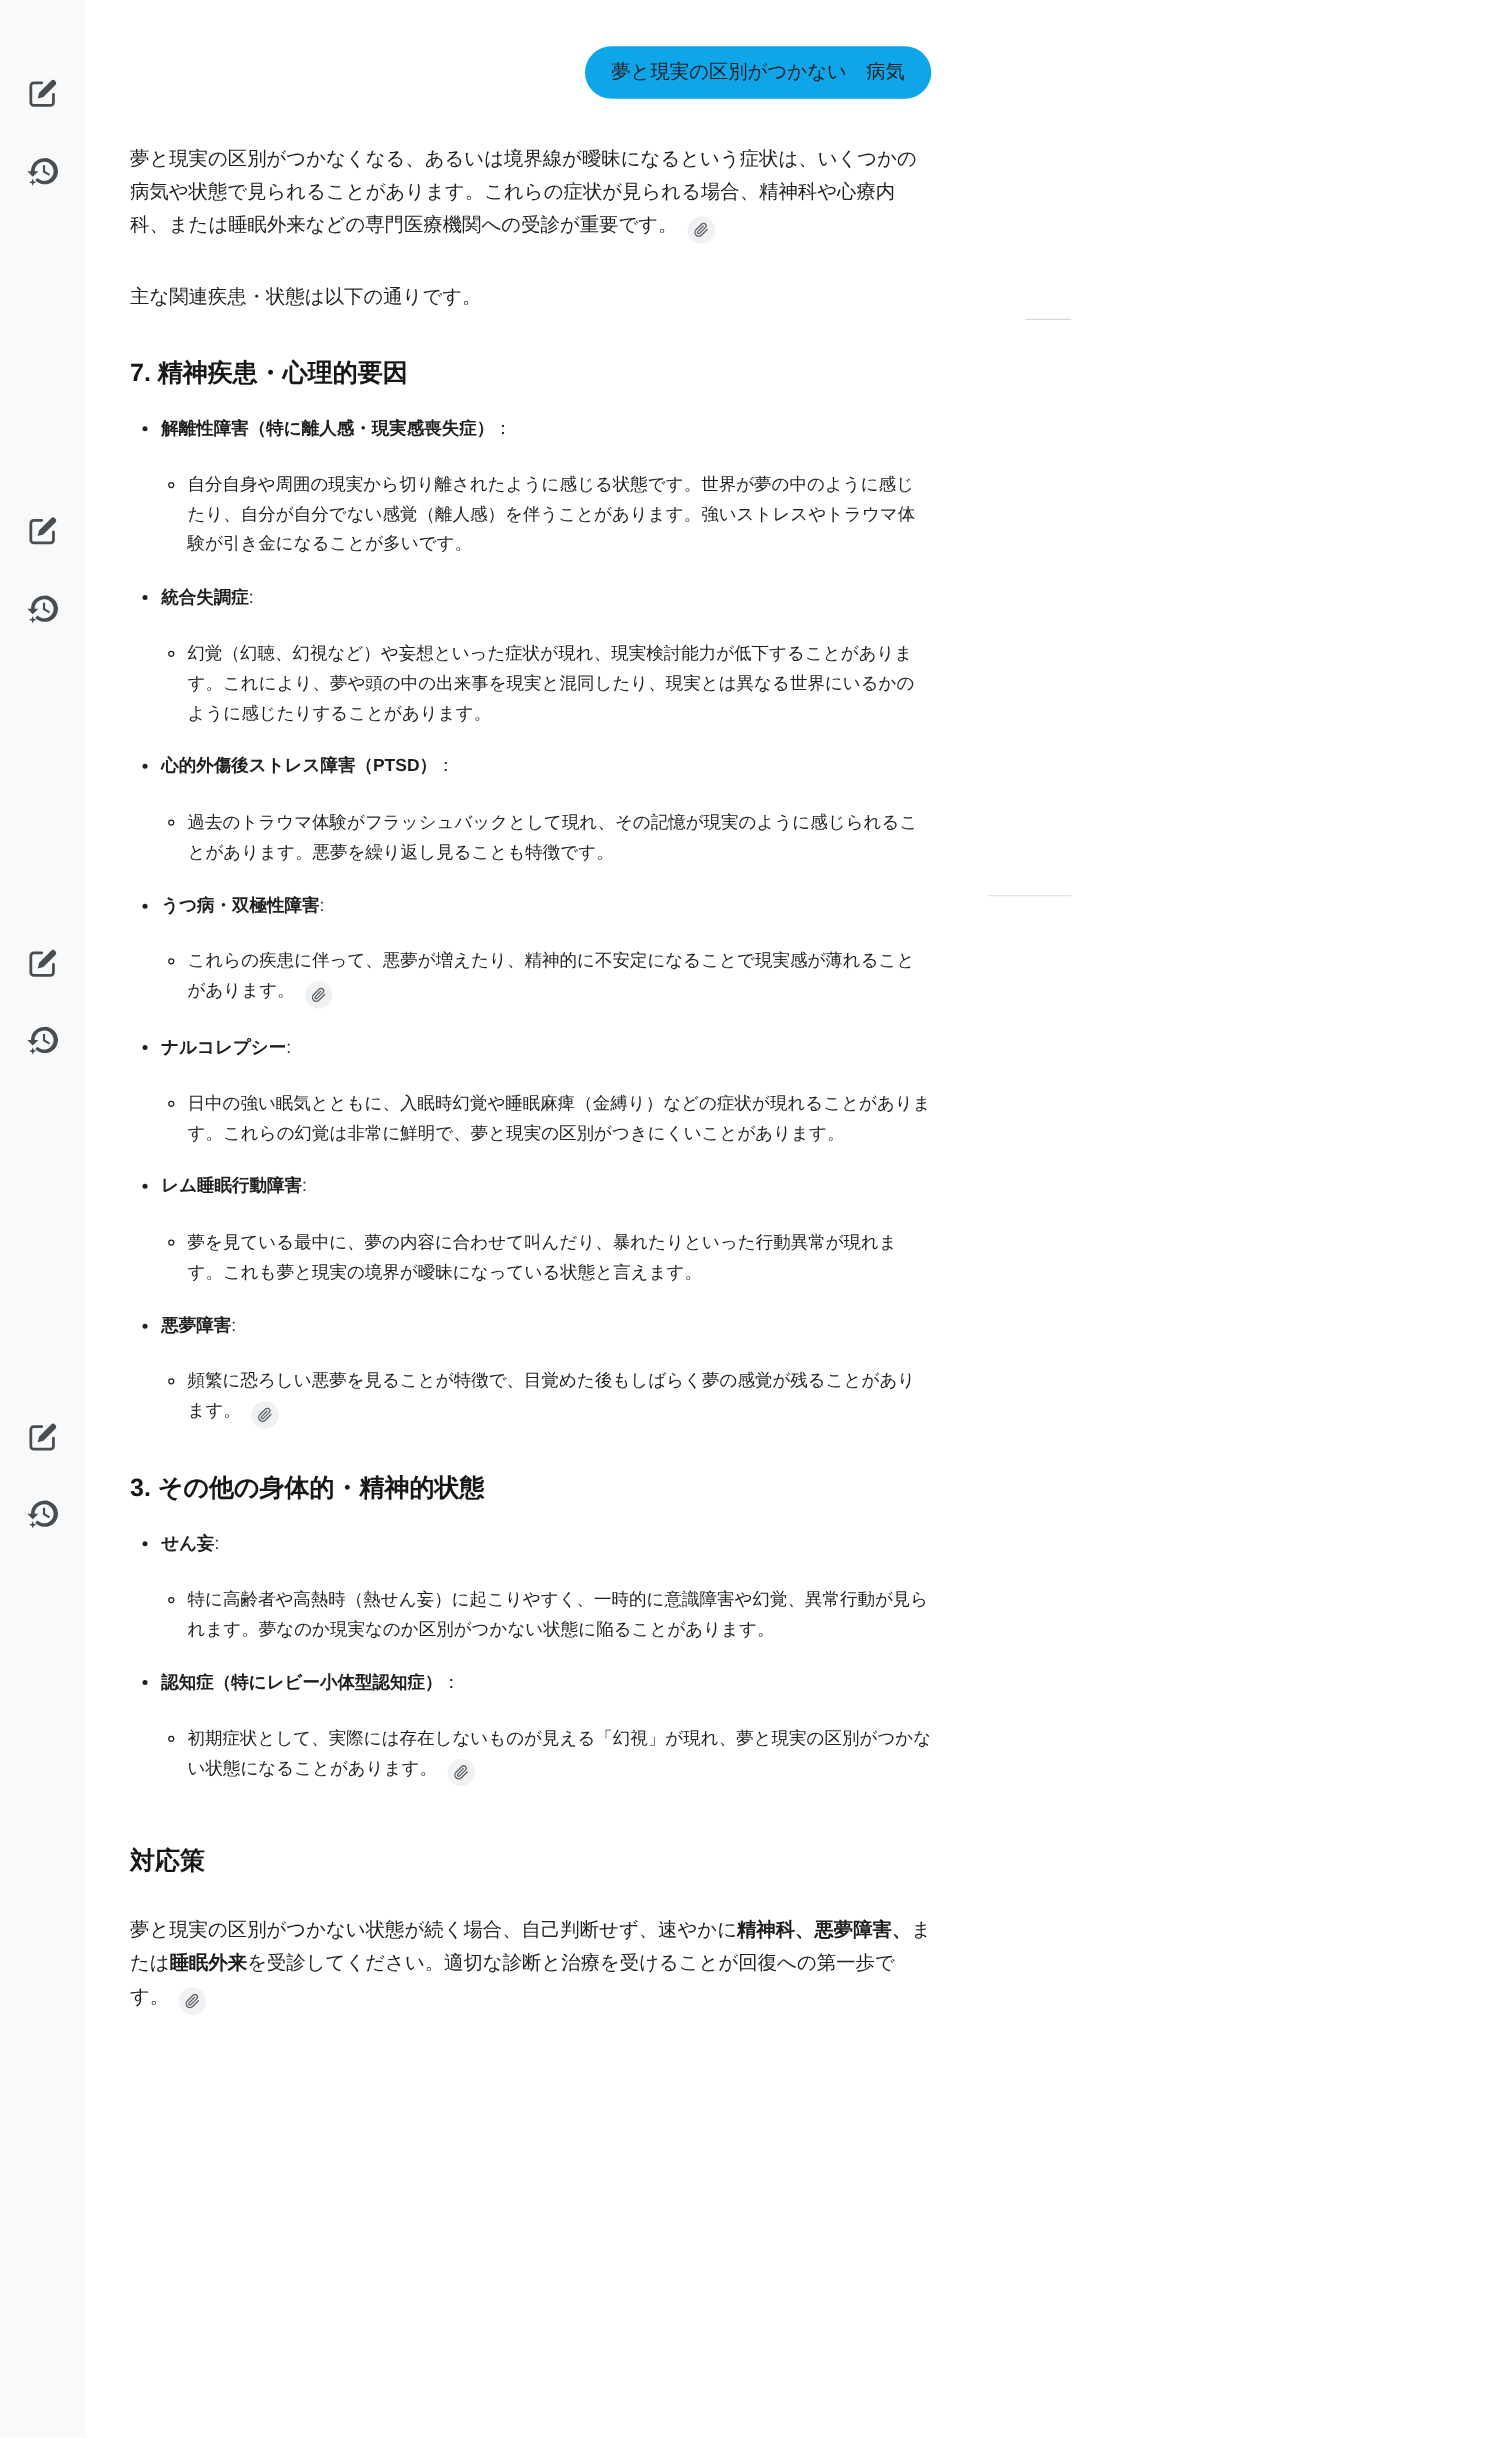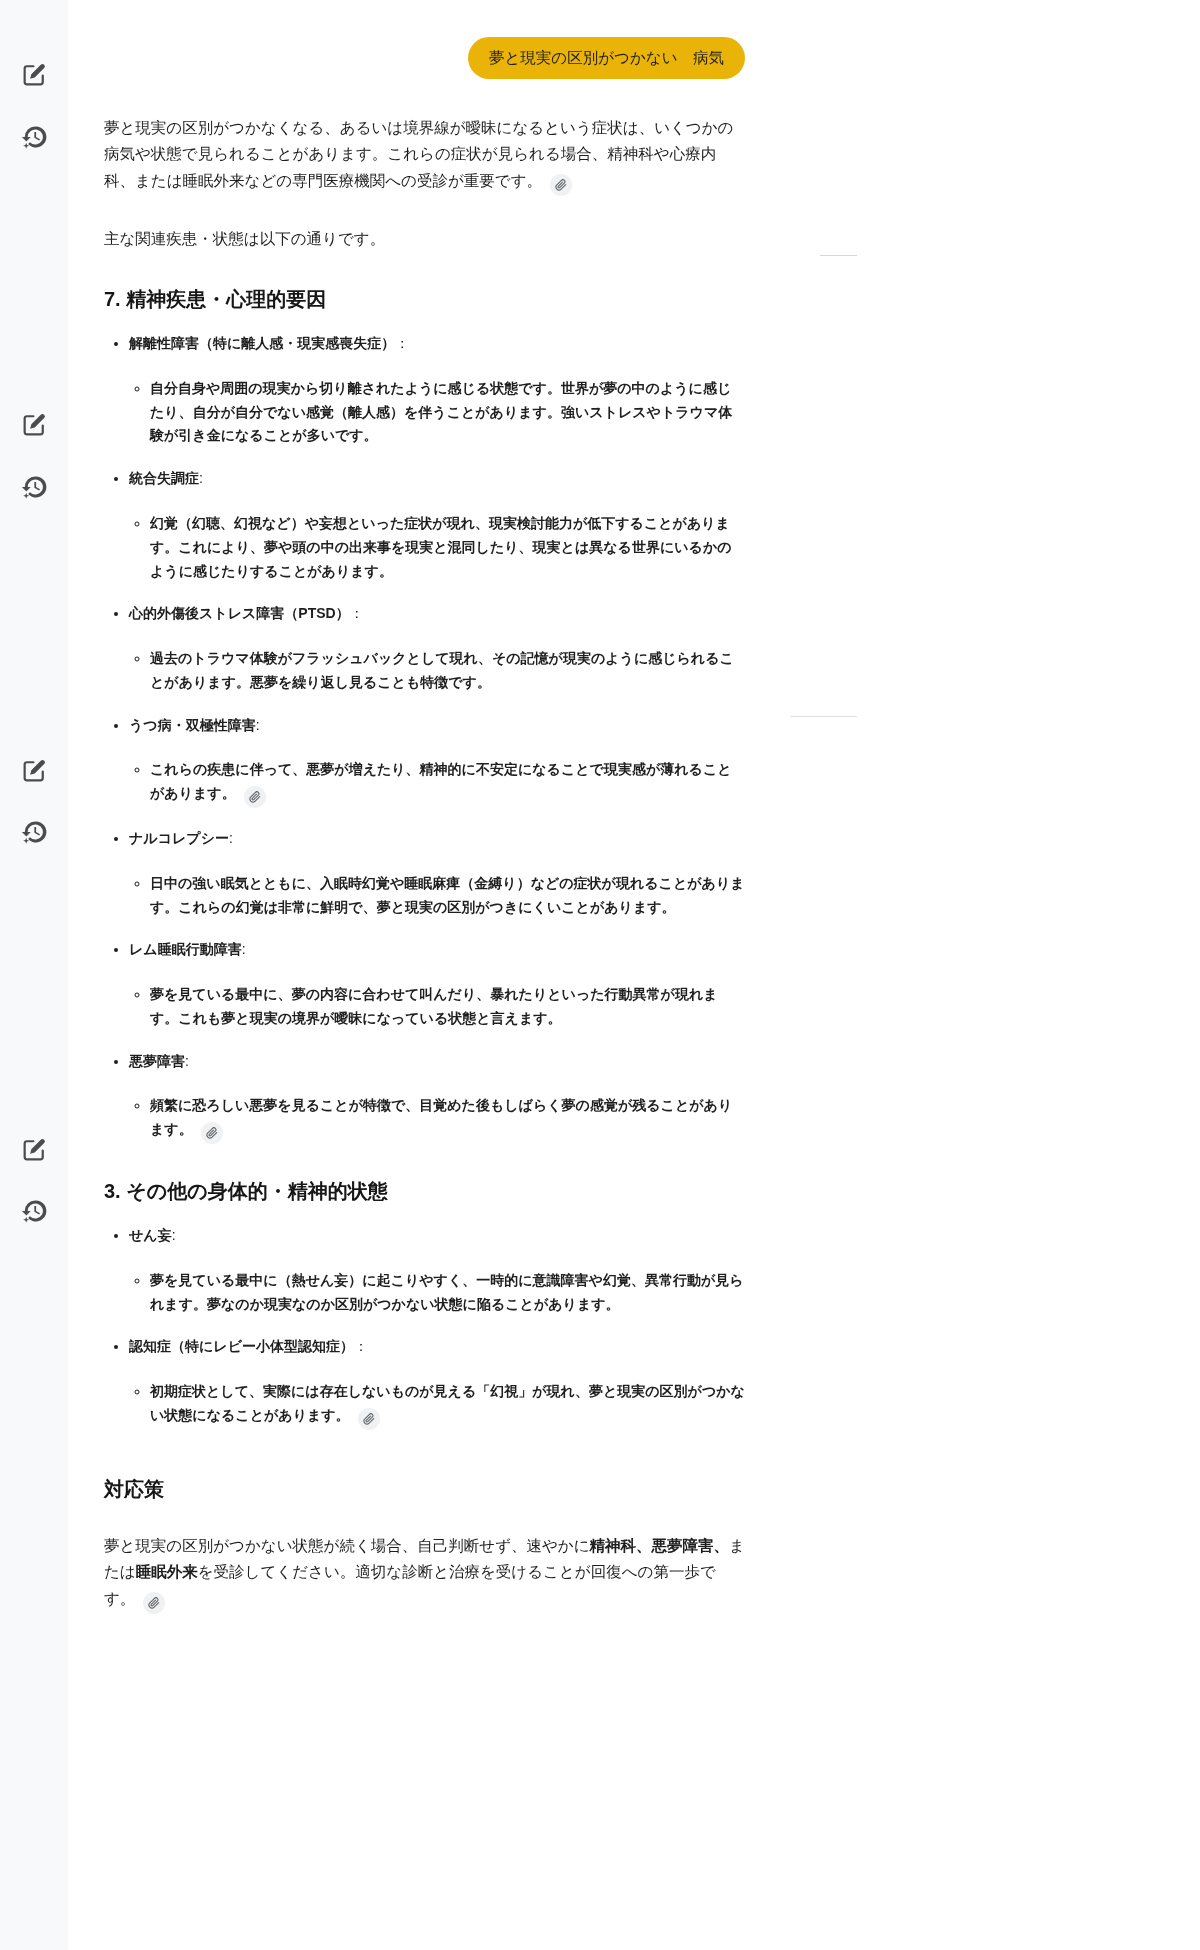--- a/index.html
+++ b/index.html
@@ -21,35 +21,35 @@
   .ib1{top:61px} .ib2{top:123px}
   .ib3{top:411px} .ib4{top:473px}
   .ib5{top:757px} .ib6{top:818px}
   .ib7{top:1136px} .ib8{top:1197px}
 
   
   .main { position:absolute; left:104px; top:0; width:641px; }
 
   .bubble-row { display:flex; justify-content:flex-end; margin-top:37px; }
   .bubble {
-    background:#eab308; border-radius:22px; padding:11px 21px;
+    background:#0ea5e9; border-radius:22px; padding:11px 21px;
     font-size:15.5px; line-height:1.3; color:#1f1f1f; white-space:pre;
   }
 
   p.body-p { font-size:15.5px; line-height:1.7; margin:30px 0 0 0; }
   p.lead-p  { margin-top:36px; }
 
   h2.sec-title { font-size:20px; font-weight:700; margin:34px 0 0 0; color:#171717; }
   h2.final-title { margin-top:46px; }
 
   ul.l1 { list-style:disc; margin:6px 0 0 0; padding-left:25px; font-size:14px; }
   ul.l1 > li { margin-top:20px; line-height:1.55; }
   ul.l1 > li > .term { font-weight:700; }
   ul.l2 { list-style:circle; margin:14px 0 0 0; padding-left:21px; }
-  ul.l2 > li { line-height:1.7; font-weight:700;margin-top:22px; }
+  ul.l2 > li { line-height:1.7; font-weight:400;margin-top:22px; }
 
   .cite {
     display:inline-flex; align-items:center; justify-content:center;
     width:22px; height:22px; border-radius:50%; background:#f0f1f3;
     margin-left:8px; vertical-align:-5px; cursor:pointer;
   }
   .cite svg { width:12px; height:12px; color:#5f6368; }
 
   strong.b { font-weight:700; }
 
@@ -192,21 +192,21 @@
             </span></li>
       </ul>
     </li>
   </ul>
 
   <h2 class="sec-title">3. その他の身体的・精神的状態</h2>
   <ul class="l1">
     <li>
       <span class="term">せん妄</span><span>:</span>
       <ul class="l2">
-        <li><span>夢を見ている最中に（熱せん妄）に起こりやすく、一時的に意識障害や幻覚、異常行動が見られます。夢なのか現実なのか区別がつかない状態に陥ることがあります。</span></li>
+        <li><span>特に高齢者や高熱時（熱せん妄）に起こりやすく、一時的に意識障害や幻覚、異常行動が見られます。夢なのか現実なのか区別がつかない状態に陥ることがあります。</span></li>
       </ul>
     </li>
     <li>
       <span class="term">認知症（特にレビー小体型認知症）</span><span>：</span>
       <ul class="l2">
         <li><span>初期症状として、実際には存在しないものが見える「幻視」が現れ、夢と現実の区別がつかない状態になることがあります。</span><span class="cite">
               <svg viewBox="0 0 24 24">
                 <use href="#g-paperclip"></use>
               </svg>
             </span></li>

